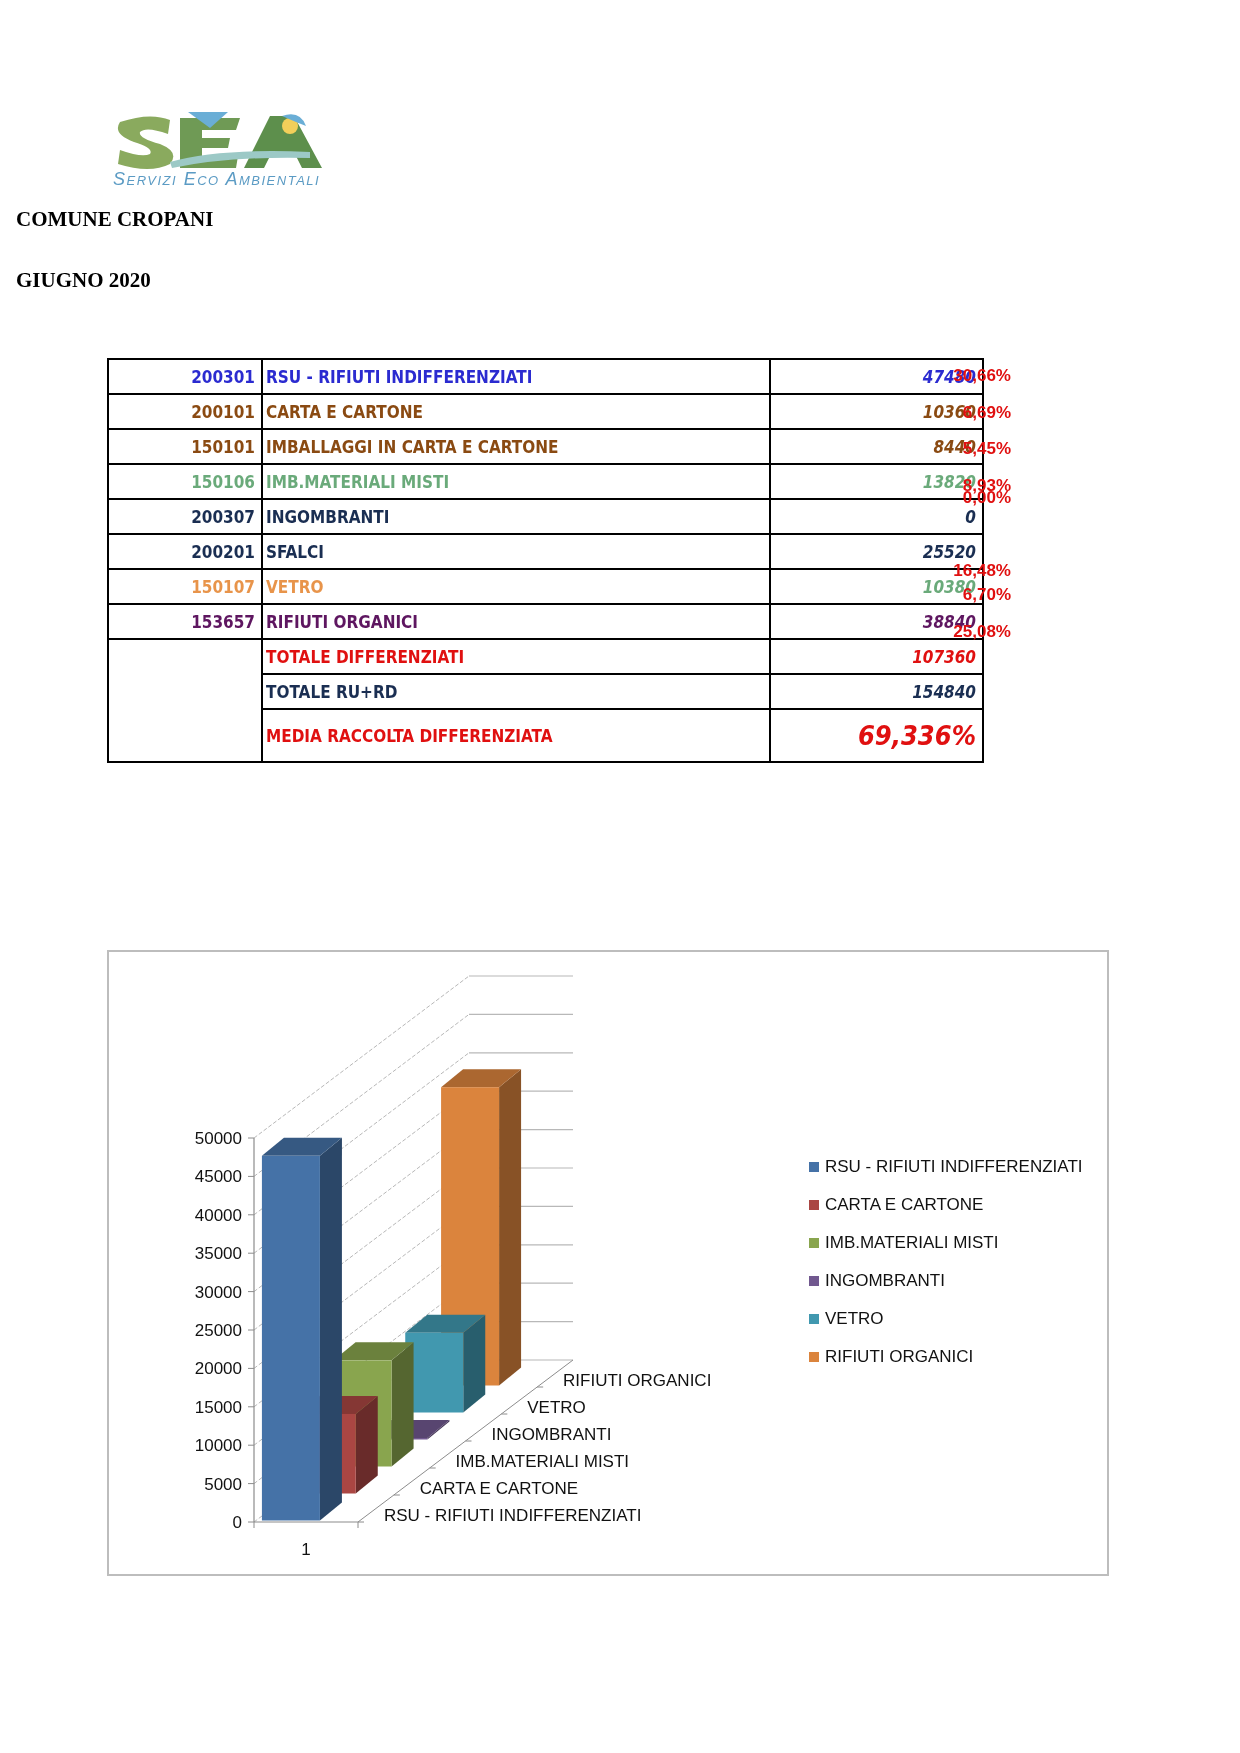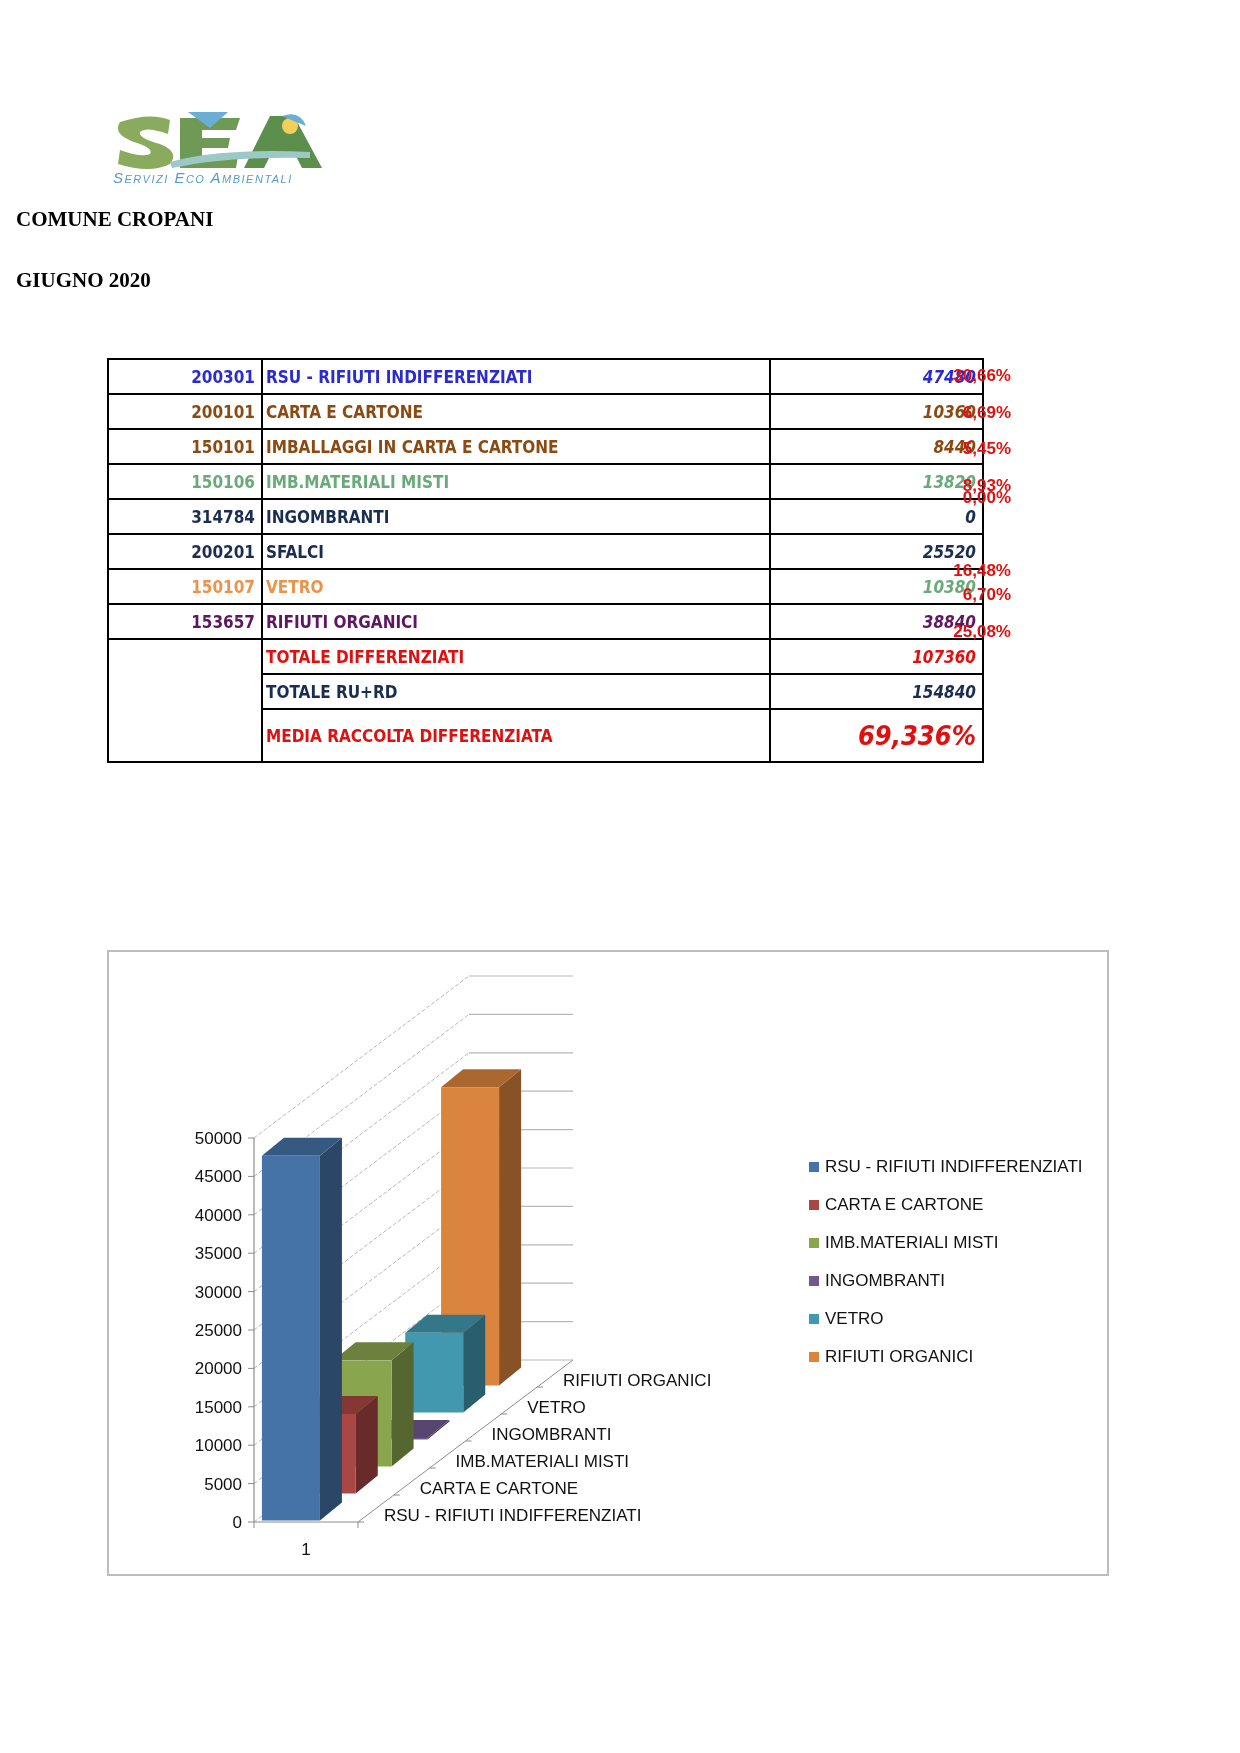--- a/index.html
+++ b/index.html
@@ -1,21 +1,21 @@
 <!DOCTYPE html>
 <html><head>
 <meta charset="utf-8">
 <style>
   html, body { margin: 0; padding: 0; background: #ffffff; }
   body { width: 1240px; height: 1753px; position: relative; overflow: hidden;
          font-family: "Liberation Sans", sans-serif; }
   .logo { position: absolute; left: 110px; top: 112px; width: 240px; height: 80px; }
   .logo svg { display: block; }
   .logo-sub { position: absolute; left: 3px; top: 57px; font-family: "Liberation Sans", sans-serif;
-              font-style: italic; font-size: 15px; letter-spacing: 1.5px; color: #5b9bc4;
+              font-style: italic; font-size: 18px; letter-spacing: 1.5px; color: #5b9bc4;
               font-variant: small-caps; white-space: nowrap; }
   .title { position: absolute; left: 0; width: 1130px; text-align: left;
            font-family: "Liberation Serif", serif; font-weight: bold; font-size: 21px; color: #000; margin-left: 16px; }
   .t1 { top: 207px; }
   .t2 { top: 268px; }
 
   table.report { position: absolute; left: 107px; top: 358px; border-collapse: collapse;
                  font-family: "DejaVu Sans Condensed", "Liberation Sans", sans-serif; font-weight: bold; font-size: 17px; }
   table.report td { border: 2.5px solid #000; height: 33px; padding: 0 6px 0 3px; white-space: nowrap; }
   td.code { width: 143px; text-align: right; padding-right: 3px; }
@@ -68,21 +68,21 @@
         <td class="code" style="color: rgb(138, 74, 18);">150101</td>
         <td class="desc" style="color: rgb(138, 74, 18);">IMBALLAGGI IN CARTA E CARTONE</td>
         <td class="val" style="color: rgb(138, 74, 18); border-radius: 11px;">8440</td>
       </tr>
       <tr>
         <td class="code" style="color: rgb(106, 170, 122);">150106</td>
         <td class="desc" style="color: rgb(106, 170, 122);">IMB.MATERIALI MISTI</td>
         <td class="val" style="color: rgb(106, 170, 122);">13820</td>
       </tr>
       <tr>
-        <td class="code" style="color: rgb(26, 46, 82);">314784</td>
+        <td class="code" style="color: rgb(26, 46, 82);">200307</td>
         <td class="desc" style="color: rgb(26, 46, 82);">INGOMBRANTI</td>
         <td class="val" style="color: rgb(26, 46, 82);">0</td>
       </tr>
       <tr>
         <td class="code" style="color: rgb(26, 46, 82);">200201</td>
         <td class="desc" style="color: rgb(26, 46, 82);">SFALCI</td>
         <td class="val" style="color: rgb(26, 46, 82);">25520</td>
       </tr>
       <tr>
         <td class="code" style="color: rgb(232, 148, 74);">150107</td>

